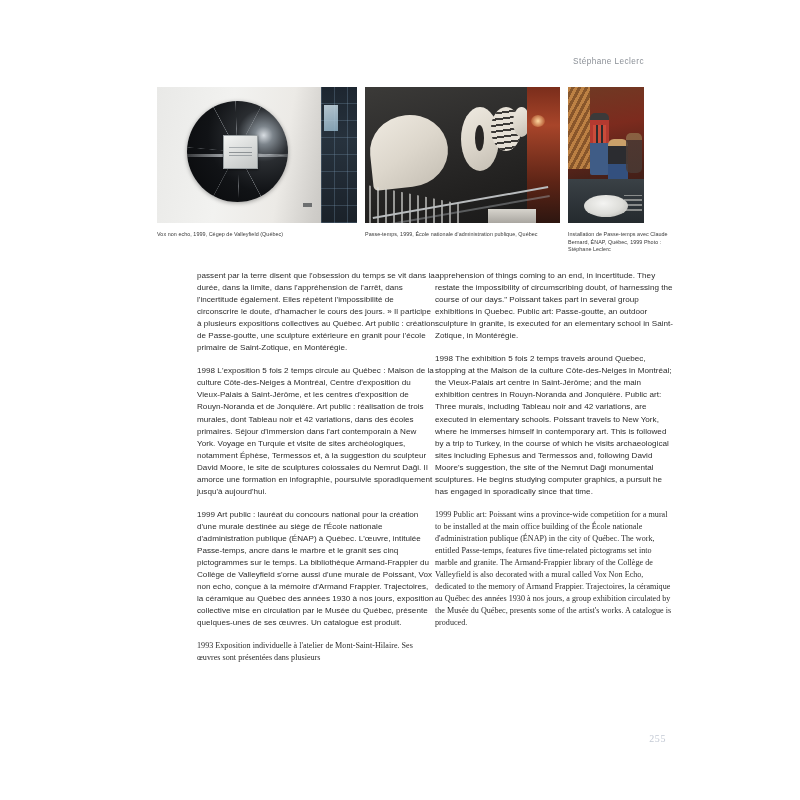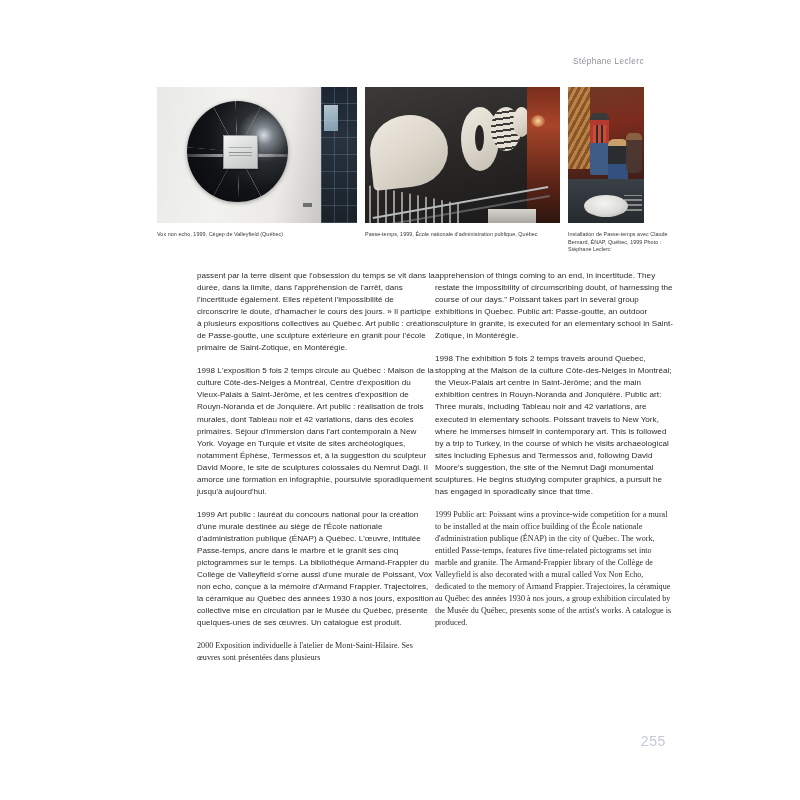--- a/index.html
+++ b/index.html
@@ -257,24 +257,24 @@
     text-align: left;
     white-space: pre-line;
   }
   .col p:last-child { margin-bottom: 0; font-family: Liberation Serif, serif; }
 
   
   .folio {
     position: absolute;
     right: 134px;
     top: 733px;
-    font-size: 14px;
+    font-size: 10px;
     letter-spacing: 0.6px;
     color: #c3c9d4;
-    font-family: Liberation Sans, sans-serif;
+    font-family: Liberation Serif, serif;
   }
 </style>
 </head>
 <body>
 
 <div class="page">
 
   <div class="running-head">Stéphane Leclerc</div>
 
   <div class="plates">
@@ -321,21 +321,21 @@
 Claude Bernard, ÉNAP, Québec, 1999
 Photo : Stéphane Leclerc</div>
   </div>
 
   <div class="cols">
 
     <div class="col">
       <p>passent par la terre disent que l'obsession du temps se vit dans la durée, dans la limite, dans l'appréhension de l'arrêt, dans l'incertitude également. Elles répètent l'impossibilité de circonscrire le doute, d'hamacher le cours des jours. » Il participe à plusieurs expositions collectives au Québec. Art public : création de Passe-goutte, une sculpture extérieure en granit pour l'école primaire de Saint-Zotique, en Montérégie.</p>
       <p>1998   L'exposition 5 fois 2 temps circule au Québec : Maison de la culture Côte-des-Neiges à Montréal, Centre d'exposition du Vieux-Palais à Saint-Jérôme, et les centres d'exposition de Rouyn-Noranda et de Jonquière. Art public : réalisation de trois murales, dont Tableau noir et 42 variations, dans des écoles primaires. Séjour d'immersion dans l'art contemporain à New York. Voyage en Turquie et visite de sites archéologiques, notamment Éphèse, Termessos et, à la suggestion du sculpteur David Moore, le site de sculptures colossales du Nemrut Daği. Il amorce une formation en infographie, poursuivie sporadiquement jusqu'à aujourd'hui.</p>
       <p>1999   Art public : lauréat du concours national pour la création d'une murale destinée au siège de l'École nationale d'administration publique (ÉNAP) à Québec. L'œuvre, intitulée Passe-temps, ancre dans le marbre et le granit ses cinq pictogrammes sur le temps. La bibliothèque Armand-Frappier du Collège de Valleyfield s'orne aussi d'une murale de Poissant, Vox non echo, conçue à la mémoire d'Armand Frappier. Trajectoires, la céramique au Québec des années 1930 à nos jours, exposition collective mise en circulation par le Musée du Québec, présente quelques-unes de ses œuvres. Un catalogue est produit.</p>
-      <p>2000   Exposition individuelle à l'atelier de Mont-Saint-Hilaire. Ses œuvres sont présentées dans plusieurs</p>
+      <p>1993   Exposition individuelle à l'atelier de Mont-Saint-Hilaire. Ses œuvres sont présentées dans plusieurs</p>
     </div>
 
     <div class="col">
       <p>apprehension of things coming to an end, in incertitude. They restate the impossibility of circumscribing doubt, of harnessing the course of our days." Poissant takes part in several group exhibitions in Quebec. Public art: Passe-goutte, an outdoor sculpture in granite, is executed for an elementary school in Saint-Zotique, in Montérégie.</p>
       <p>1998   The exhibition 5 fois 2 temps travels around Quebec, stopping at the Maison de la culture Côte-des-Neiges in Montréal; the Vieux-Palais art centre in Saint-Jérôme; and the main exhibition centres in Rouyn-Noranda and Jonquière. Public art: Three murals, including Tableau noir and 42 variations, are executed in elementary schools. Poissant travels to New York, where he immerses himself in contemporary art. This is followed by a trip to Turkey, in the course of which he visits archaeological sites including Ephesus and Termessos and, following David Moore's suggestion, the site of the Nemrut Daği monumental sculptures. He begins studying computer graphics, a pursuit he has engaged in sporadically since that time.</p>
       <p>1999   Public art: Poissant wins a province-wide competition for a mural to be installed at the main office building of the École nationale d'administration publique (ÉNAP) in the city of Québec. The work, entitled Passe-temps, features five time-related pictograms set into marble and granite. The Armand-Frappier library of the Collège de Valleyfield is also decorated with a mural called Vox Non Echo, dedicated to the memory of Armand Frappier. Trajectoires, la céramique au Québec des années 1930 à nos jours, a group exhibition circulated by the Musée du Québec, presents some of the artist's works. A catalogue is produced.</p>
     </div>
 
   </div>
 

